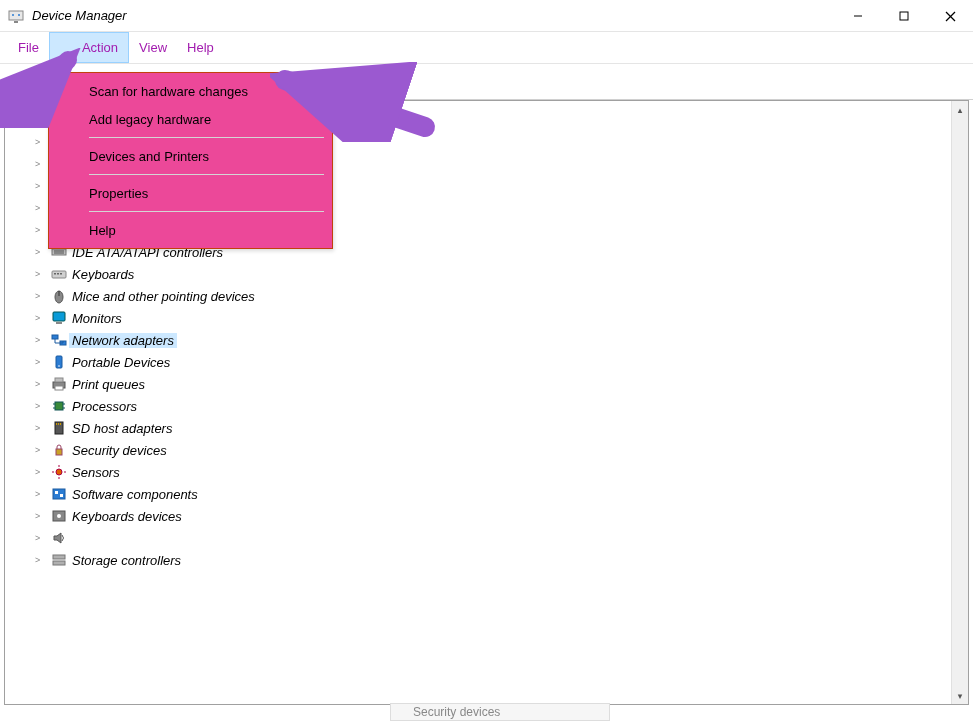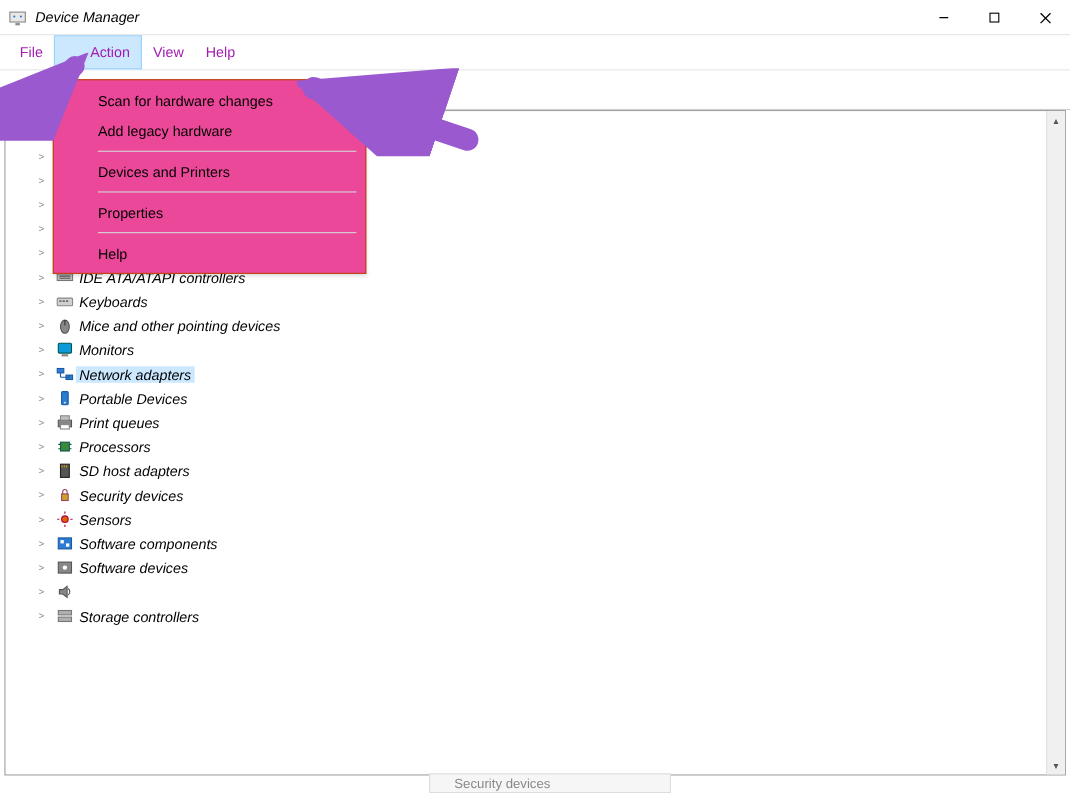--- a/index.html
+++ b/index.html
@@ -344,21 +344,21 @@
           </span>
           <span class="lbl">Software components</span>
         </div>
         <div class="tree-item">
           <span class="chev">&gt;</span>
           <span class="ico">
             <svg width="16" height="16">
               <use href="#i-softdev"></use>
             </svg>
           </span>
-          <span class="lbl">Software devices</span>
+          <span class="lbl">Keyboards devices</span>
         </div>
         <div class="tree-item">
           <span class="chev">&gt;</span>
           <span class="ico">
             <svg width="16" height="16">
               <use href="#i-sound"></use>
             </svg>
           </span>
         </div>
         <div class="tree-item">

